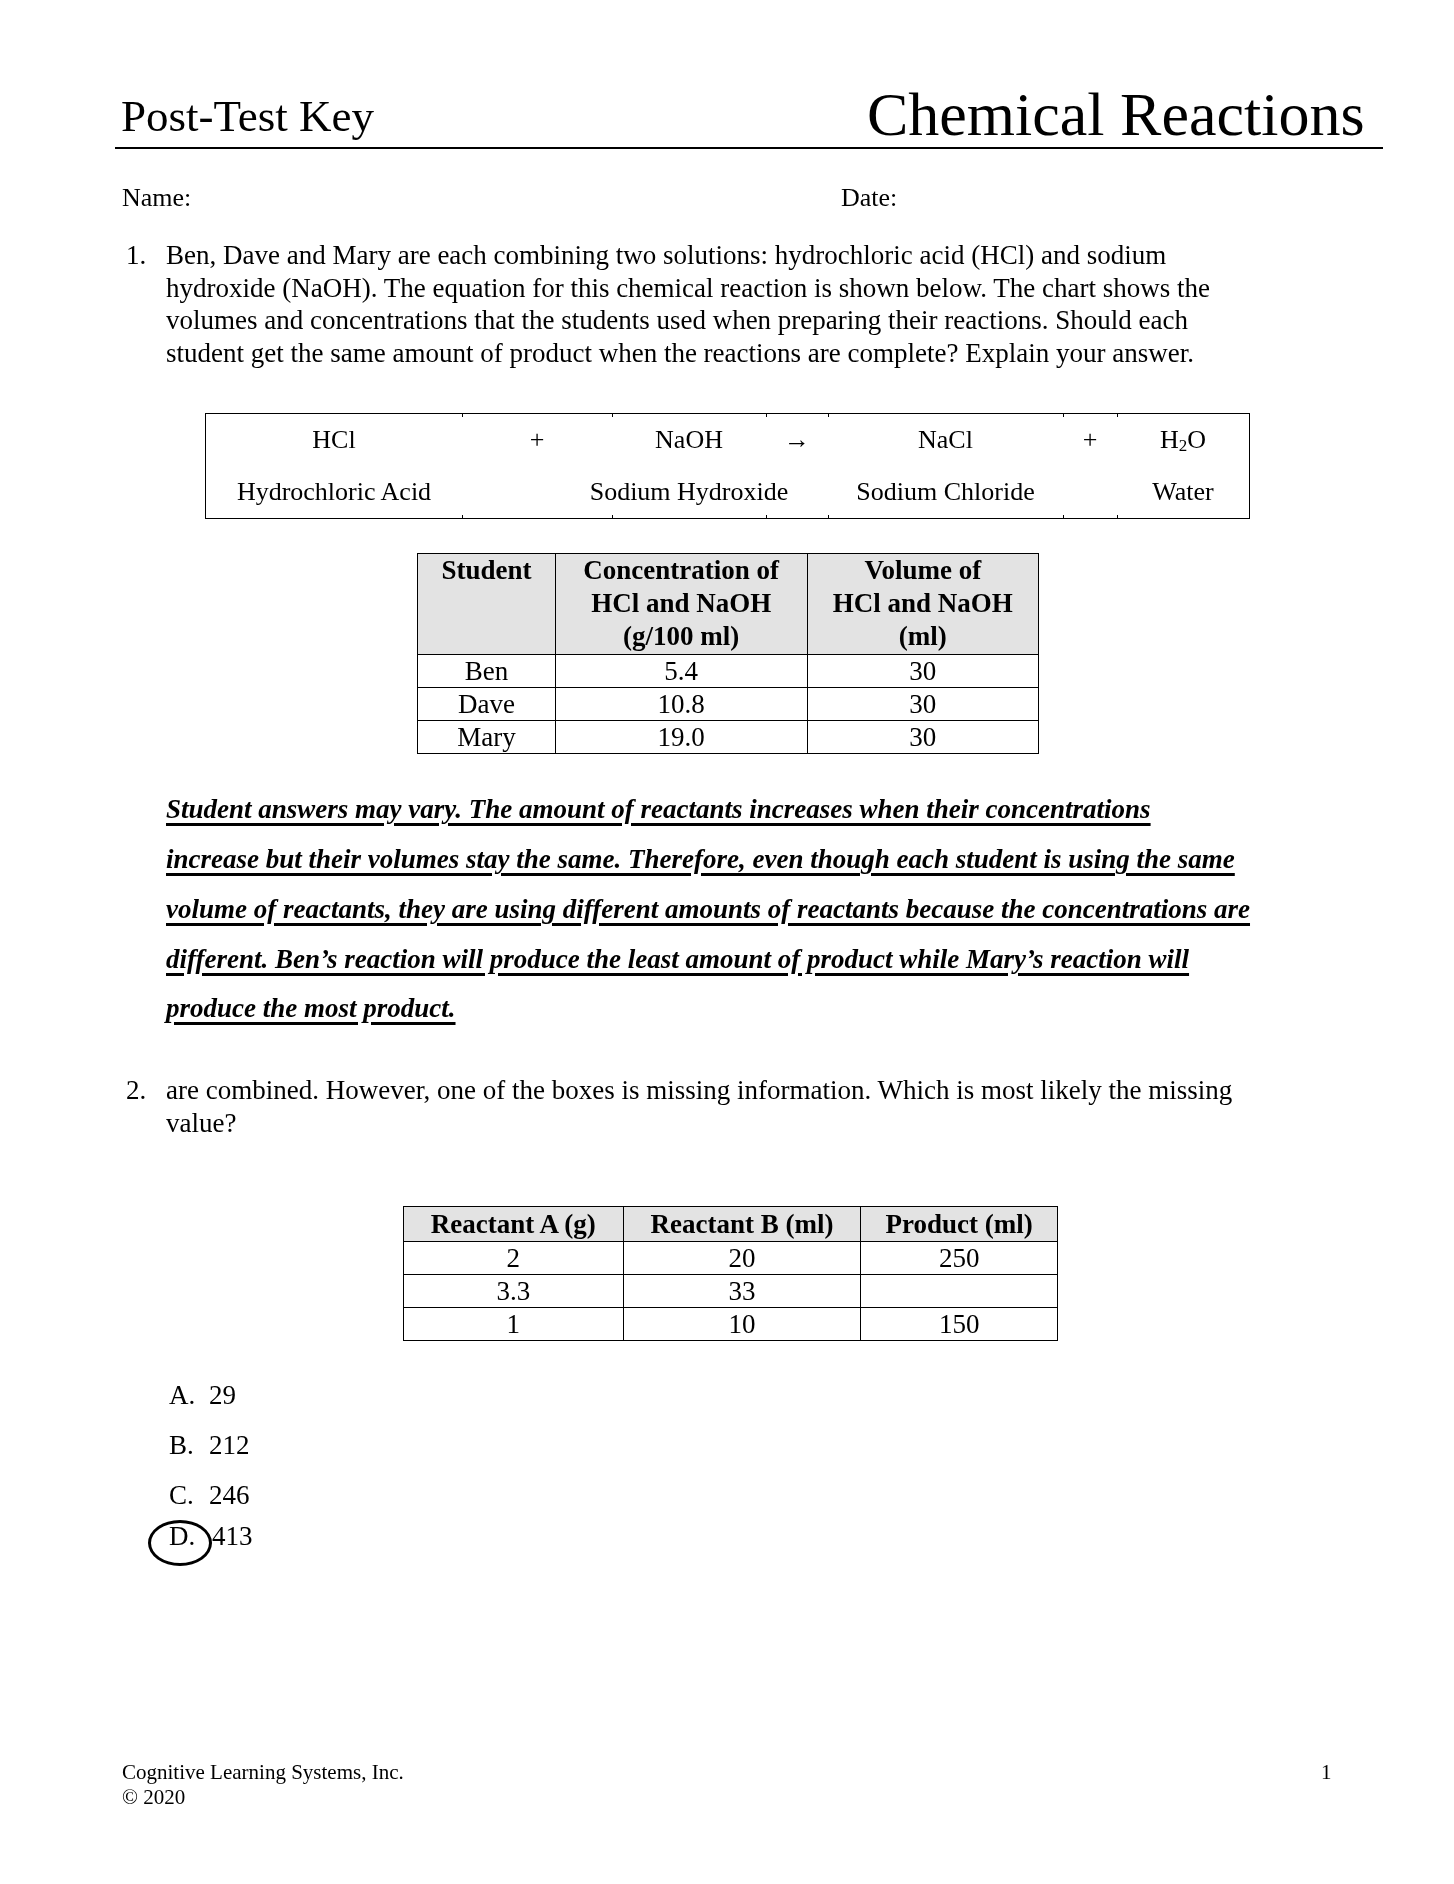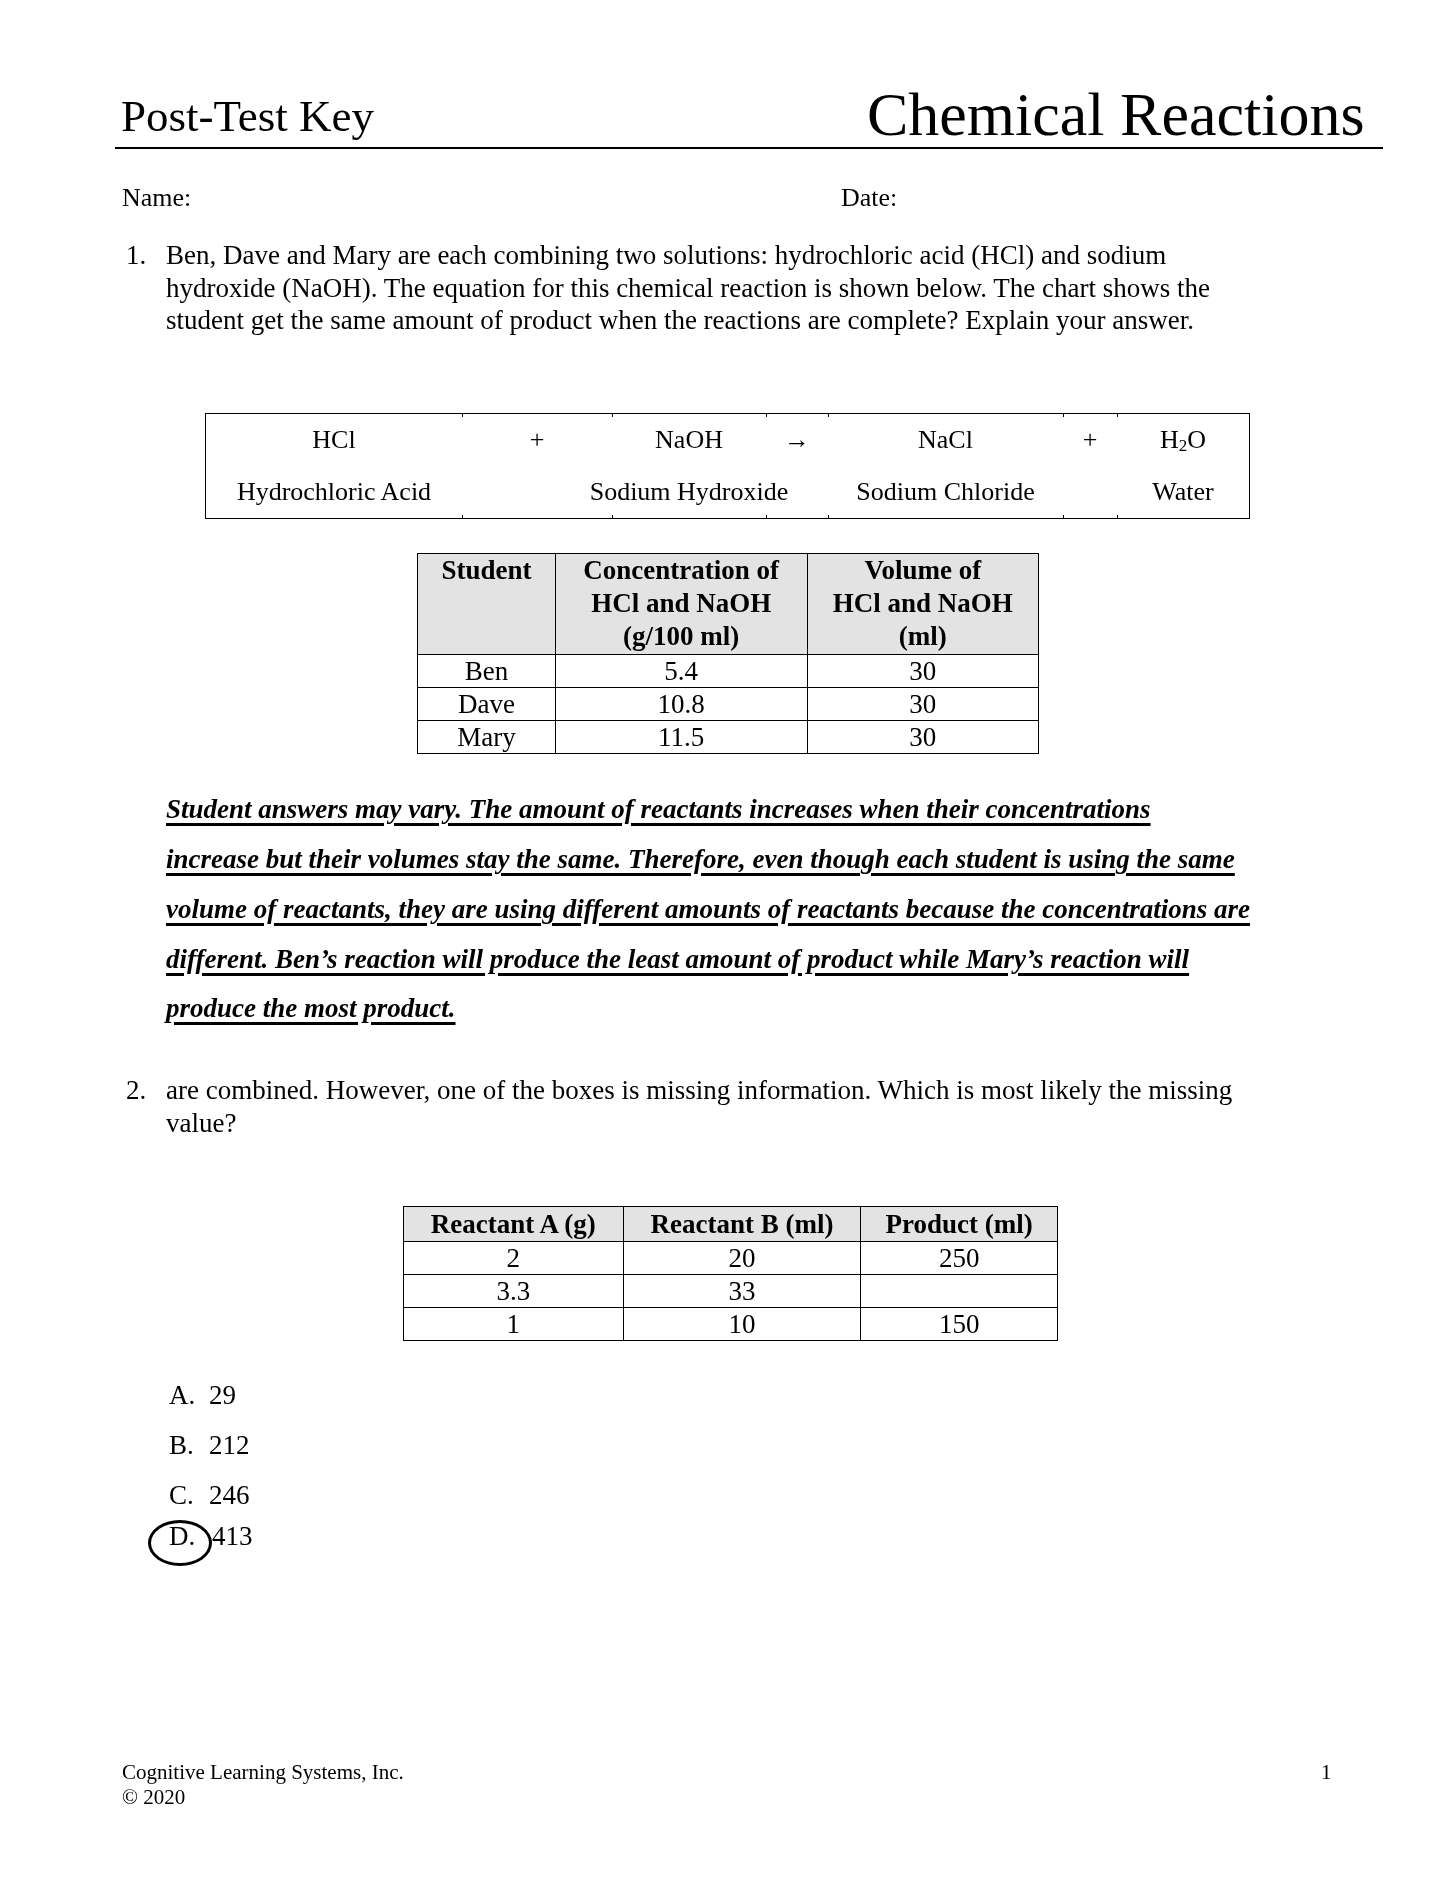--- a/index.html
+++ b/index.html
@@ -46,20 +46,21 @@
 <div class="abs hdr-right">Chemical Reactions</div>
 <div class="hdr-rule"></div>
 
 <div class="abs field" style="left:122px; top:183px;">Name:</div>
 <div class="abs field" style="left:841px; top:183px;">Date:</div>
 
 <div class="abs q-num" style="left:126px; top:239px;">1.</div>
 <div class="abs q-text" style="left:166px; top:239px;">
   <div>Ben, Dave and Mary are each combining two solutions: hydrochloric acid (HCl) and sodium</div>
   <div>hydroxide (NaOH).  The equation for this chemical reaction is shown below.  The chart shows the</div>
+  <div>volumes and concentrations that the students used when preparing their reactions.  Should each</div>
   <div>student get the same amount of product when the reactions are complete?  Explain your answer.</div>
 </div>
 
 <div class="eq-box">
   <div class="eq-tick" style="left:256px; top:-1px;"></div>
   <div class="eq-tick" style="left:256px; bottom:-1px;"></div>
   <div class="eq-tick" style="left:406px; top:-1px;"></div>
   <div class="eq-tick" style="left:406px; bottom:-1px;"></div>
   <div class="eq-tick" style="left:560px; top:-1px;"></div>
   <div class="eq-tick" style="left:560px; bottom:-1px;"></div>
@@ -111,21 +112,21 @@
     <td>5.4</td>
     <td>30</td>
   </tr>
   <tr>
     <td>Dave</td>
     <td>10.8</td>
     <td>30</td>
   </tr>
   <tr>
     <td>Mary</td>
-    <td>11.5</td>
+    <td>19.0</td>
     <td>30</td>
   </tr>
 </tbody>
   </table>
 
 <div class="abs answer" style="top:793px;">Student answers may vary.  The amount of reactants increases when their concentrations</div>
 <div class="abs answer" style="top:843px;">increase but their volumes stay the same.  Therefore, even though each student is using the same</div>
 <div class="abs answer" style="top:893px;">volume of reactants, they are using different amounts of reactants because the concentrations are</div>
 <div class="abs answer" style="top:943px;">different.  Ben’s reaction will produce the least amount of product while Mary’s reaction will</div>
 <div class="abs answer" style="top:992px;">produce the most product.</div>

